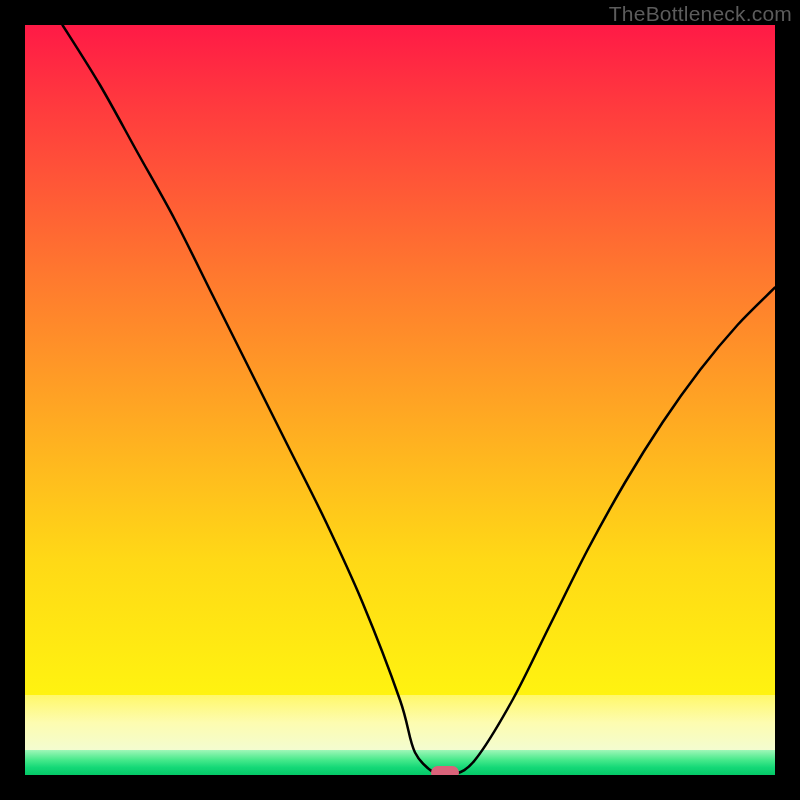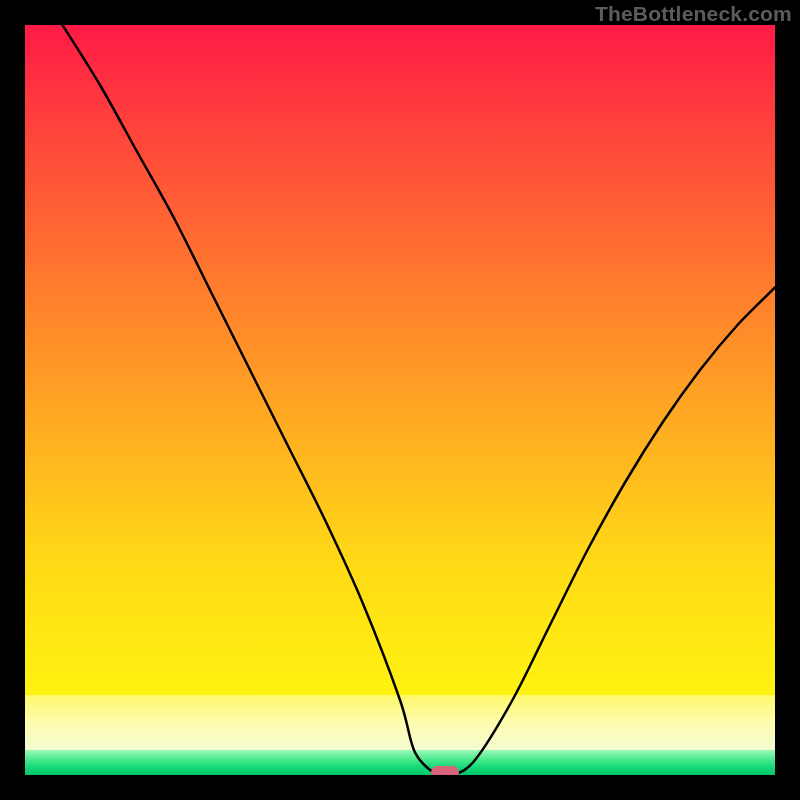--- a/index.html
+++ b/index.html
@@ -16,21 +16,21 @@
     width: 800px;
     height: 800px;
     background: #000;
   }
   .watermark {
     position: absolute;
     top: 2px;
     right: 8px;
     color: #5c5c5c;
     font-size: 21px;
-    font-weight: 700;
+    font-weight: 400;
     letter-spacing: 0.2px;
     z-index: 10;
   }
   .plot-area {
     position: absolute;
     left: 25px;
     top: 25px;
     width: 750px;
     height: 750px;
     overflow: hidden;

